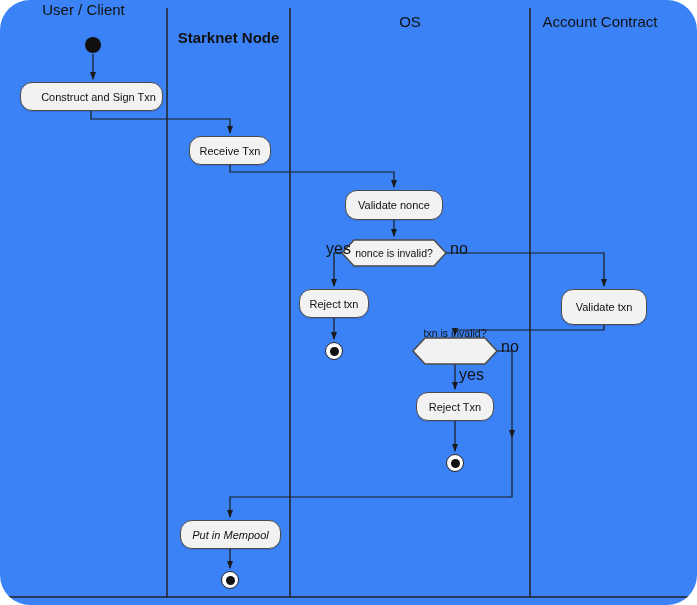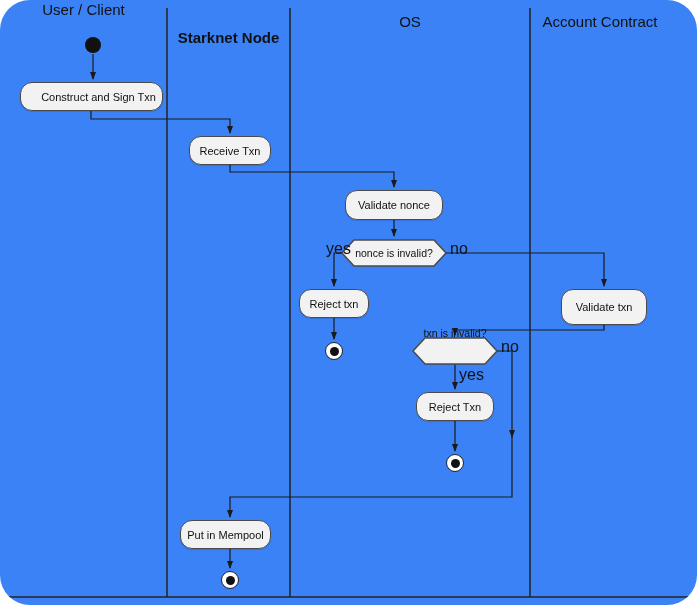--- a/index.html
+++ b/index.html
@@ -126,21 +126,21 @@
   <div class="lane-title" style="left:530px; top:12px; width:140px;">Account Contract</div>
 
   <div class="start-node" style="left:85px; top:37px;"></div>
 
   <div class="activity" style="left:20px;  top:82px;  width:143px; height:29px;padding-left:20px;">Construct and Sign Txn</div>
   <div class="activity" style="left:189px; top:136px; width:82px;  height:29px;">Receive Txn</div>
   <div class="activity" style="left:345px; top:190px; width:98px;  height:30px;">Validate nonce</div>
   <div class="activity" style="left:299px; top:289px; width:70px;  height:29px;">Reject txn</div>
   <div class="activity" style="left:561px; top:289px; width:86px;  height:36px;">Validate txn</div>
   <div class="activity" style="left:416px; top:392px; width:78px;  height:29px;">Reject Txn</div>
-  <div class="activity" style="left:180px; top:520px; width:91px; height:29px;">Put in Mempool</div>
+  <div class="activity" style="left:180px; top:520px; width:101px; height:29px;font-style:italic;">Put in Mempool</div>
 
   <div class="decision-label" style="left:342px; top:240px; width:104px; height:26px;">nonce is invalid?</div>
   <div class="decision-label" style="left:413px; top:320px; width:84px;  height:26px;">txn is invalid?</div>
 
   <div class="branch-label" style="left:326px; top:240px;">yes</div>
   <div class="branch-label" style="left:450px; top:240px;">no</div>
   <div class="branch-label" style="left:501px; top:338px;">no</div>
   <div class="branch-label" style="left:459px; top:366px;">yes</div>
 
   <div class="final-node" style="left:325px; top:342px;">

